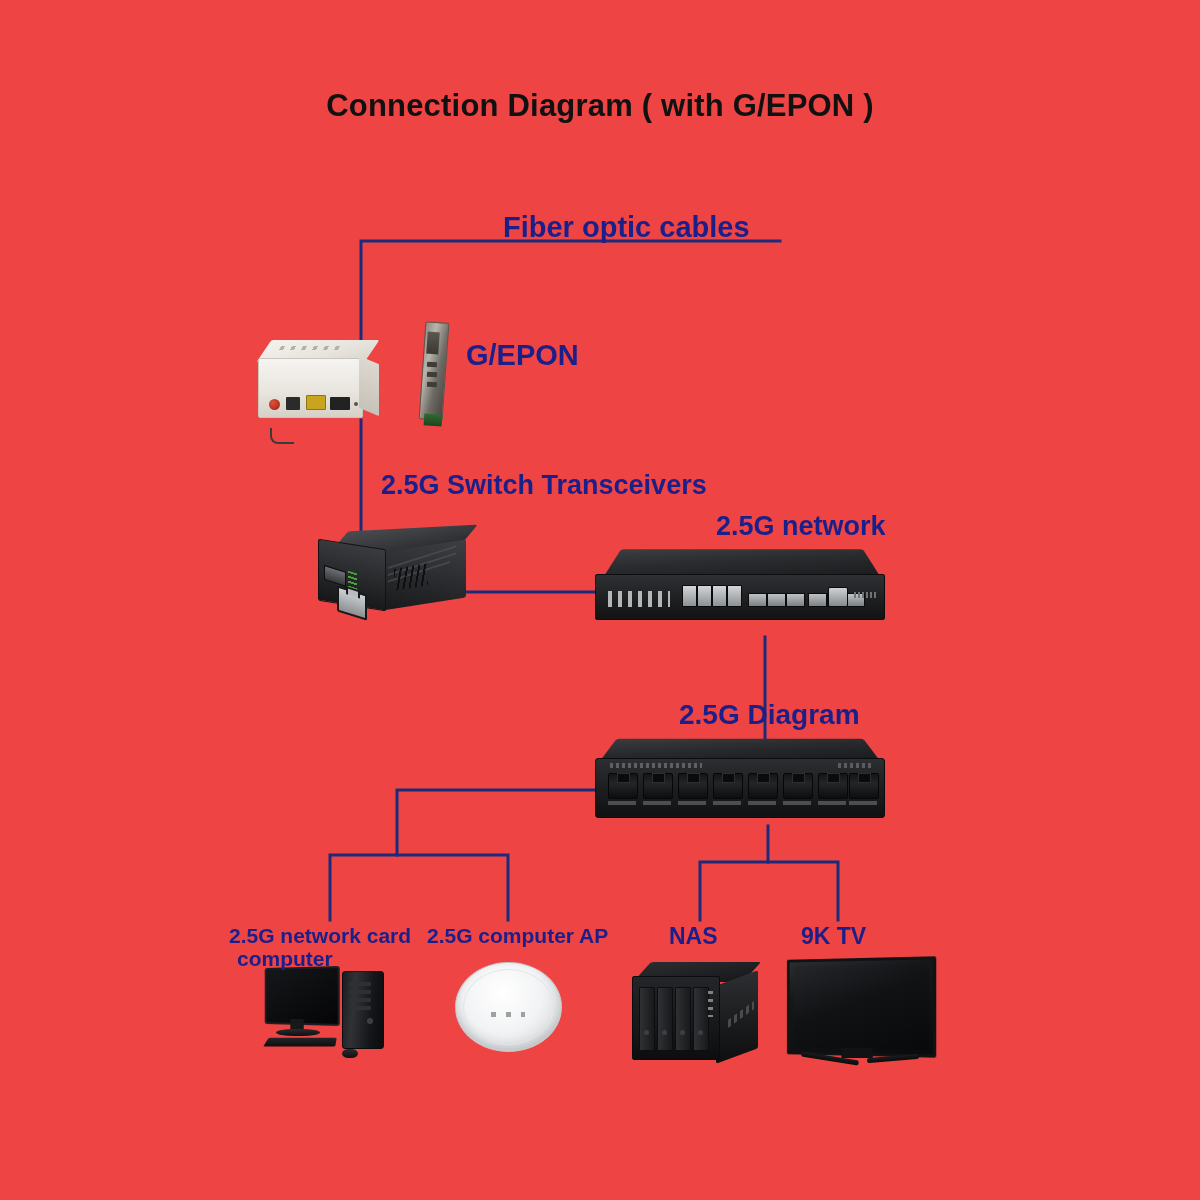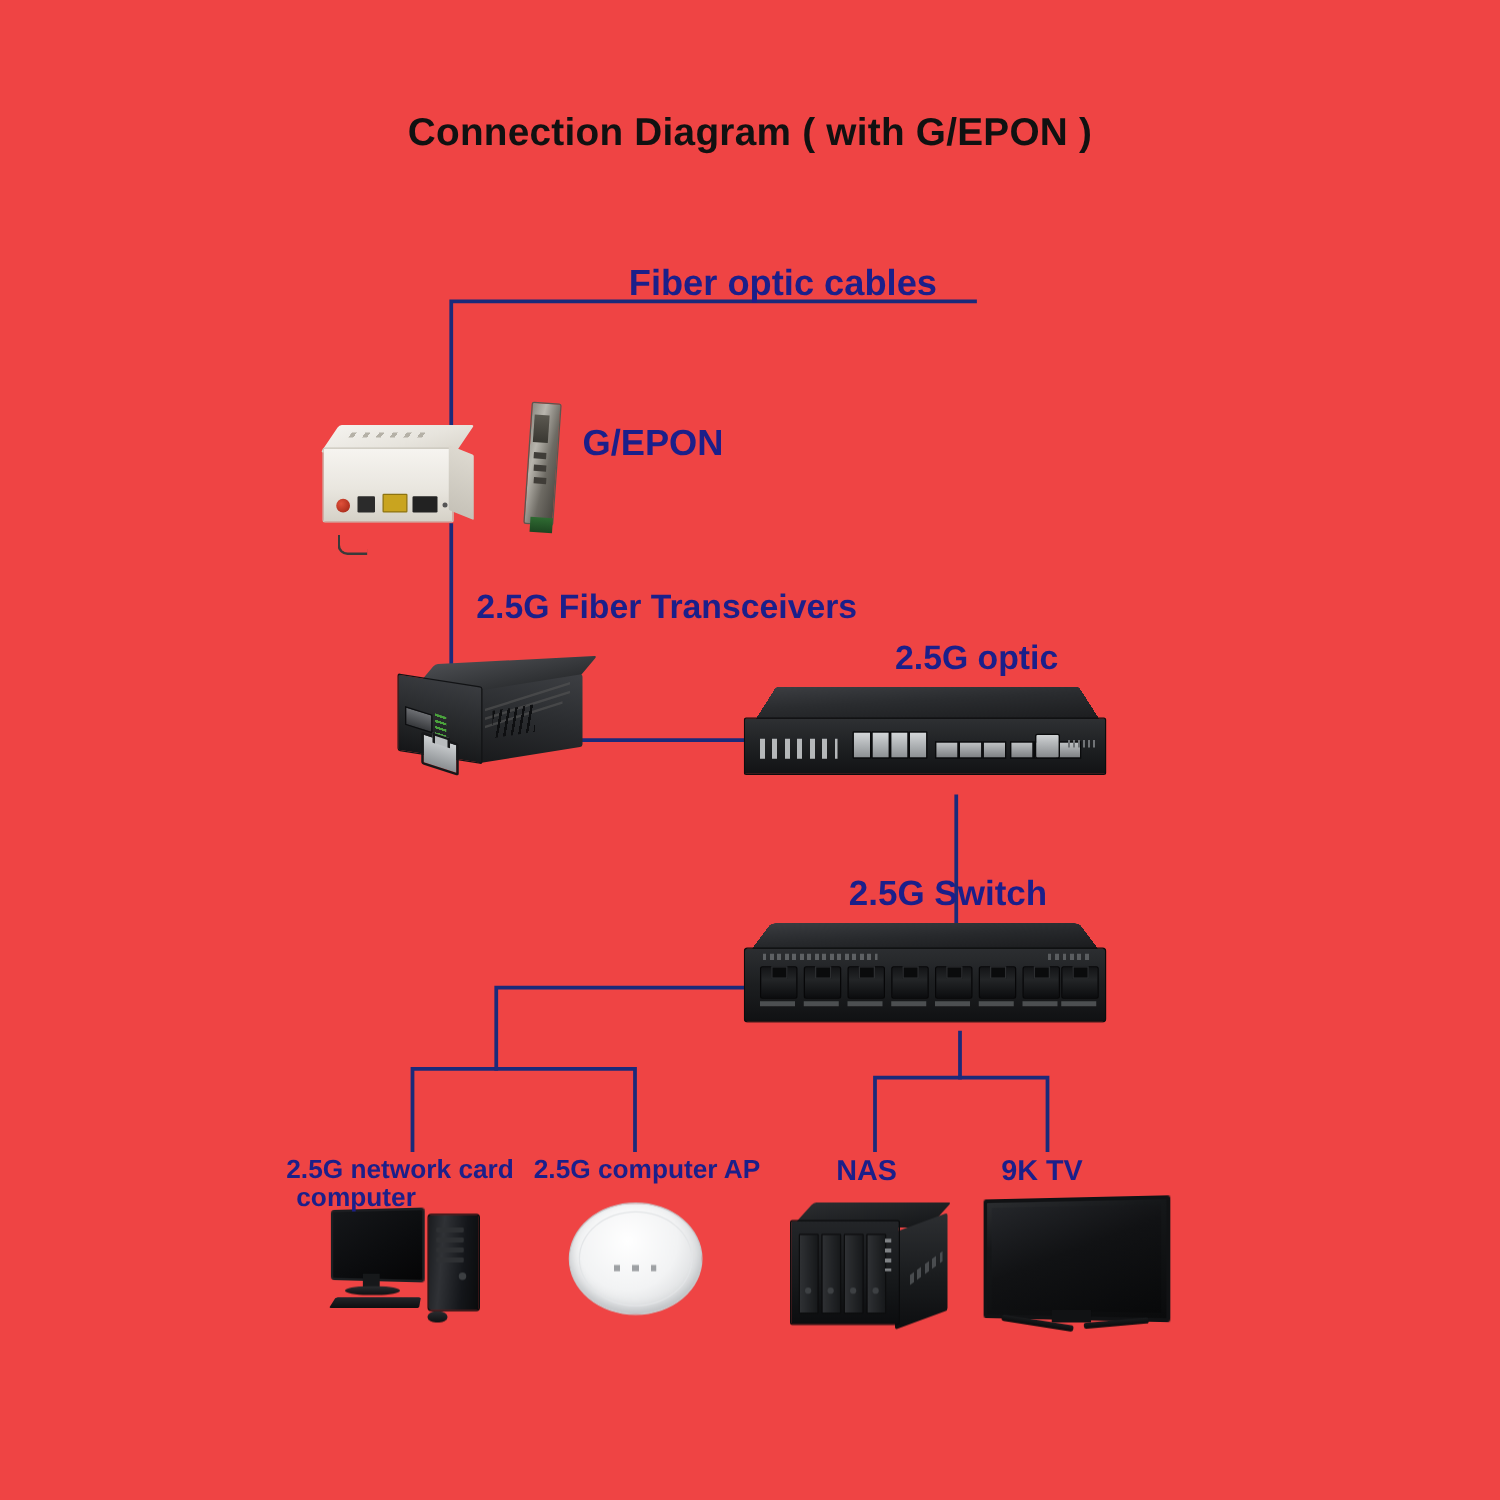--- a/index.html
+++ b/index.html
@@ -392,25 +392,25 @@
 
       <path d="M 768 826 L 768 862 L 700 862 L 700 920"></path>
       <path d="M 768 862 L 838 862 L 838 920"></path>
     </g>
   </svg>
 
   <div class="lbl" style="left:503px; top:212px; font-size:29px;">Fiber optic cables</div>
 
   <div class="lbl" style="left:466px; top:340px; font-size:29px;">G/EPON</div>
 
-  <div class="lbl" style="left:381px; top:471px; font-size:27px;">2.5G Fiber Transceivers</div>
-
-  <div class="lbl" style="left:716px; top:512px; font-size:27px;">2.5G optic</div>
-
-  <div class="lbl" style="left:679px; top:700px; font-size:28px;">2.5G Switch</div>
+  <div class="lbl" style="left:381px; top:471px; font-size:27px;">2.5G Switch Transceivers</div>
+
+  <div class="lbl" style="left:716px; top:512px; font-size:27px;">2.5G network</div>
+
+  <div class="lbl" style="left:679px; top:700px; font-size:28px;">2.5G Diagram</div>
 
   <div class="lbl" style="left:229px; top:925px; font-size:21px; text-align:left;">
     <span>2.5G network card</span><br>
     <span style="display:inline-block; padding-left:8px;">computer</span>
   </div>
 
   <div class="lbl" style="left:427px; top:925px; font-size:21px;">2.5G computer AP</div>
 
   <div class="lbl" style="left:669px; top:924px; font-size:23px;">NAS</div>
 

